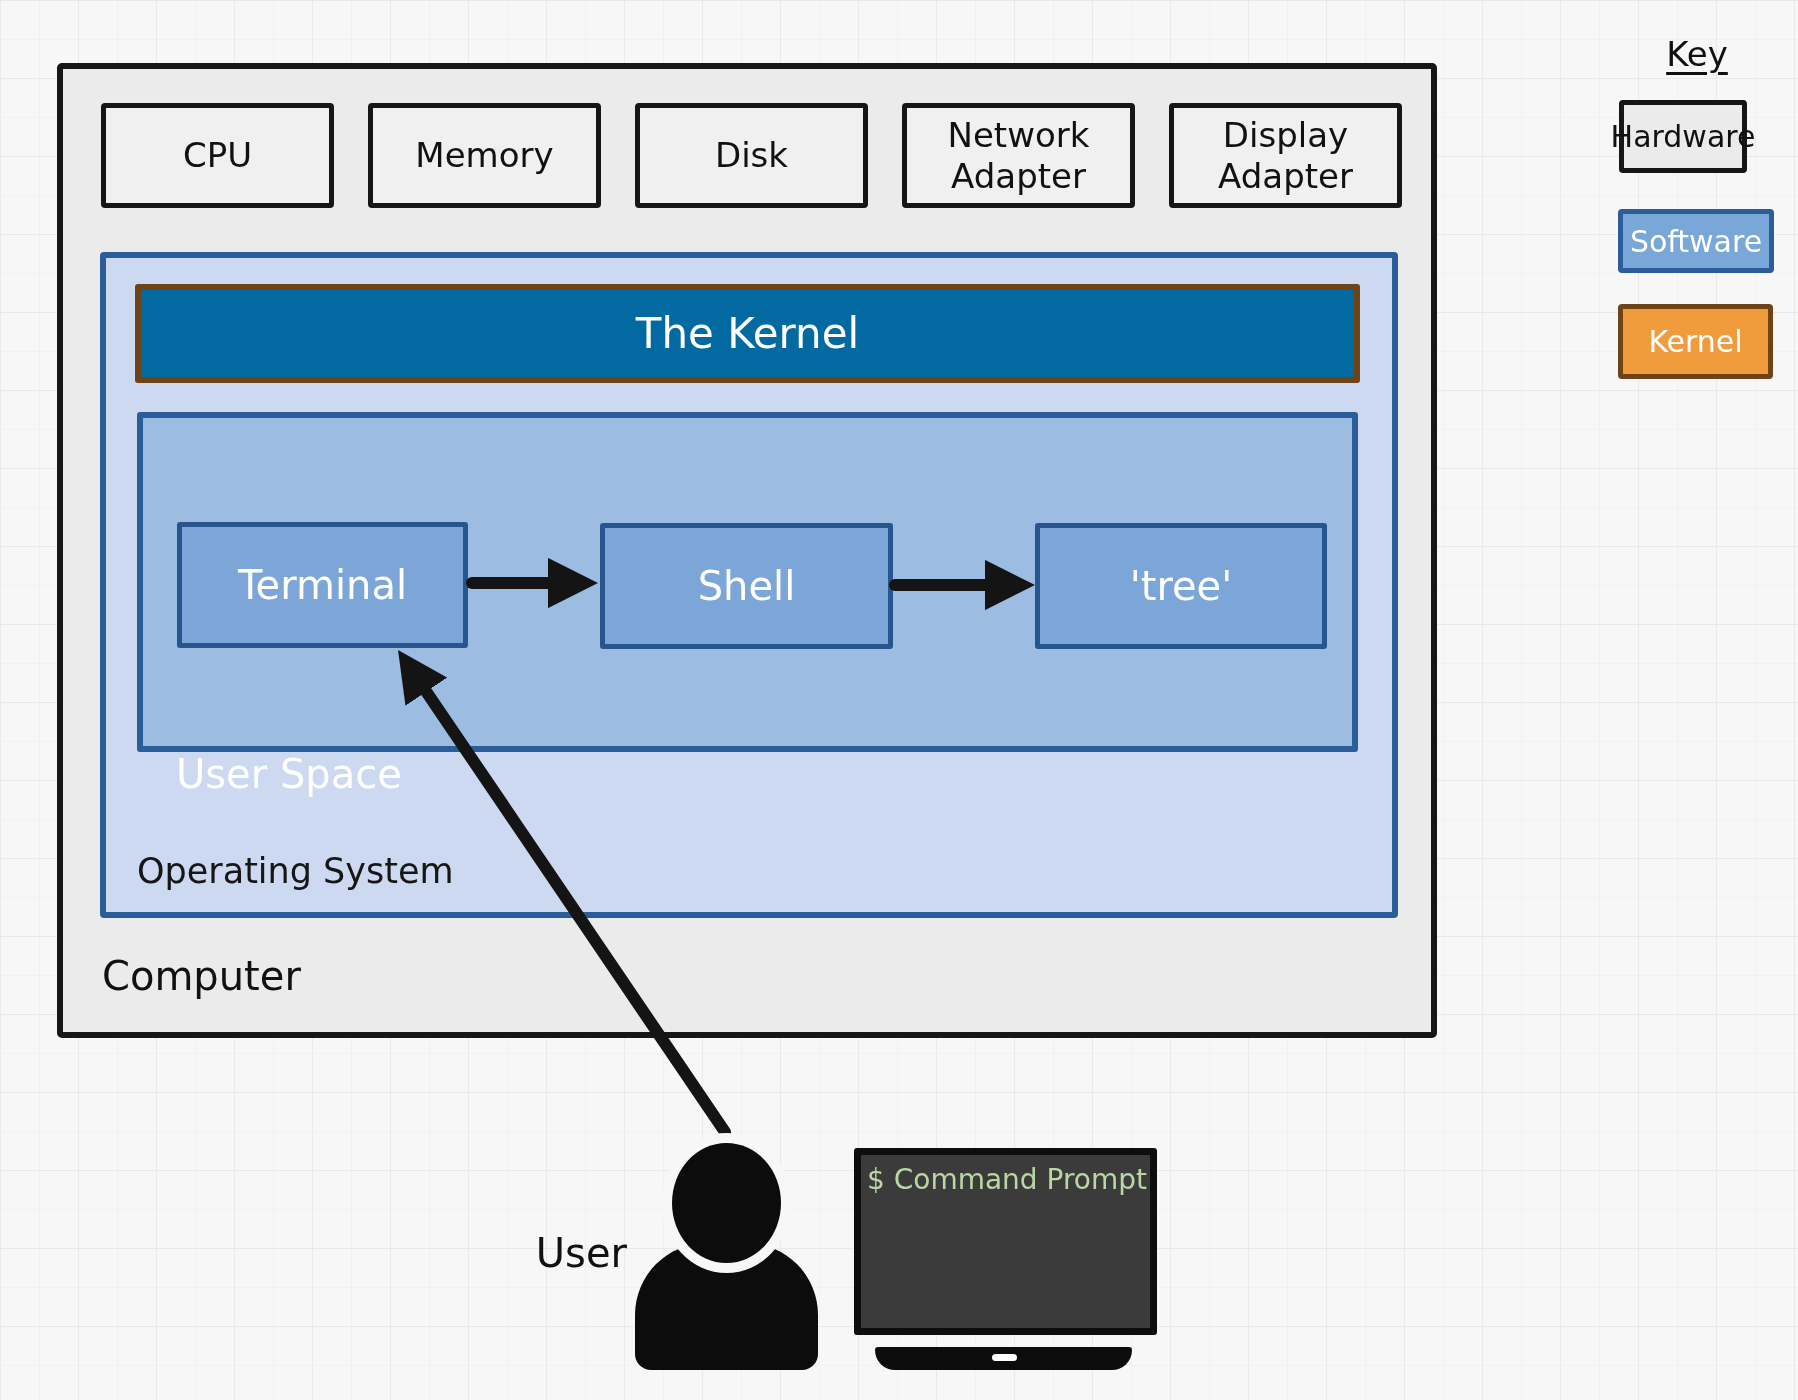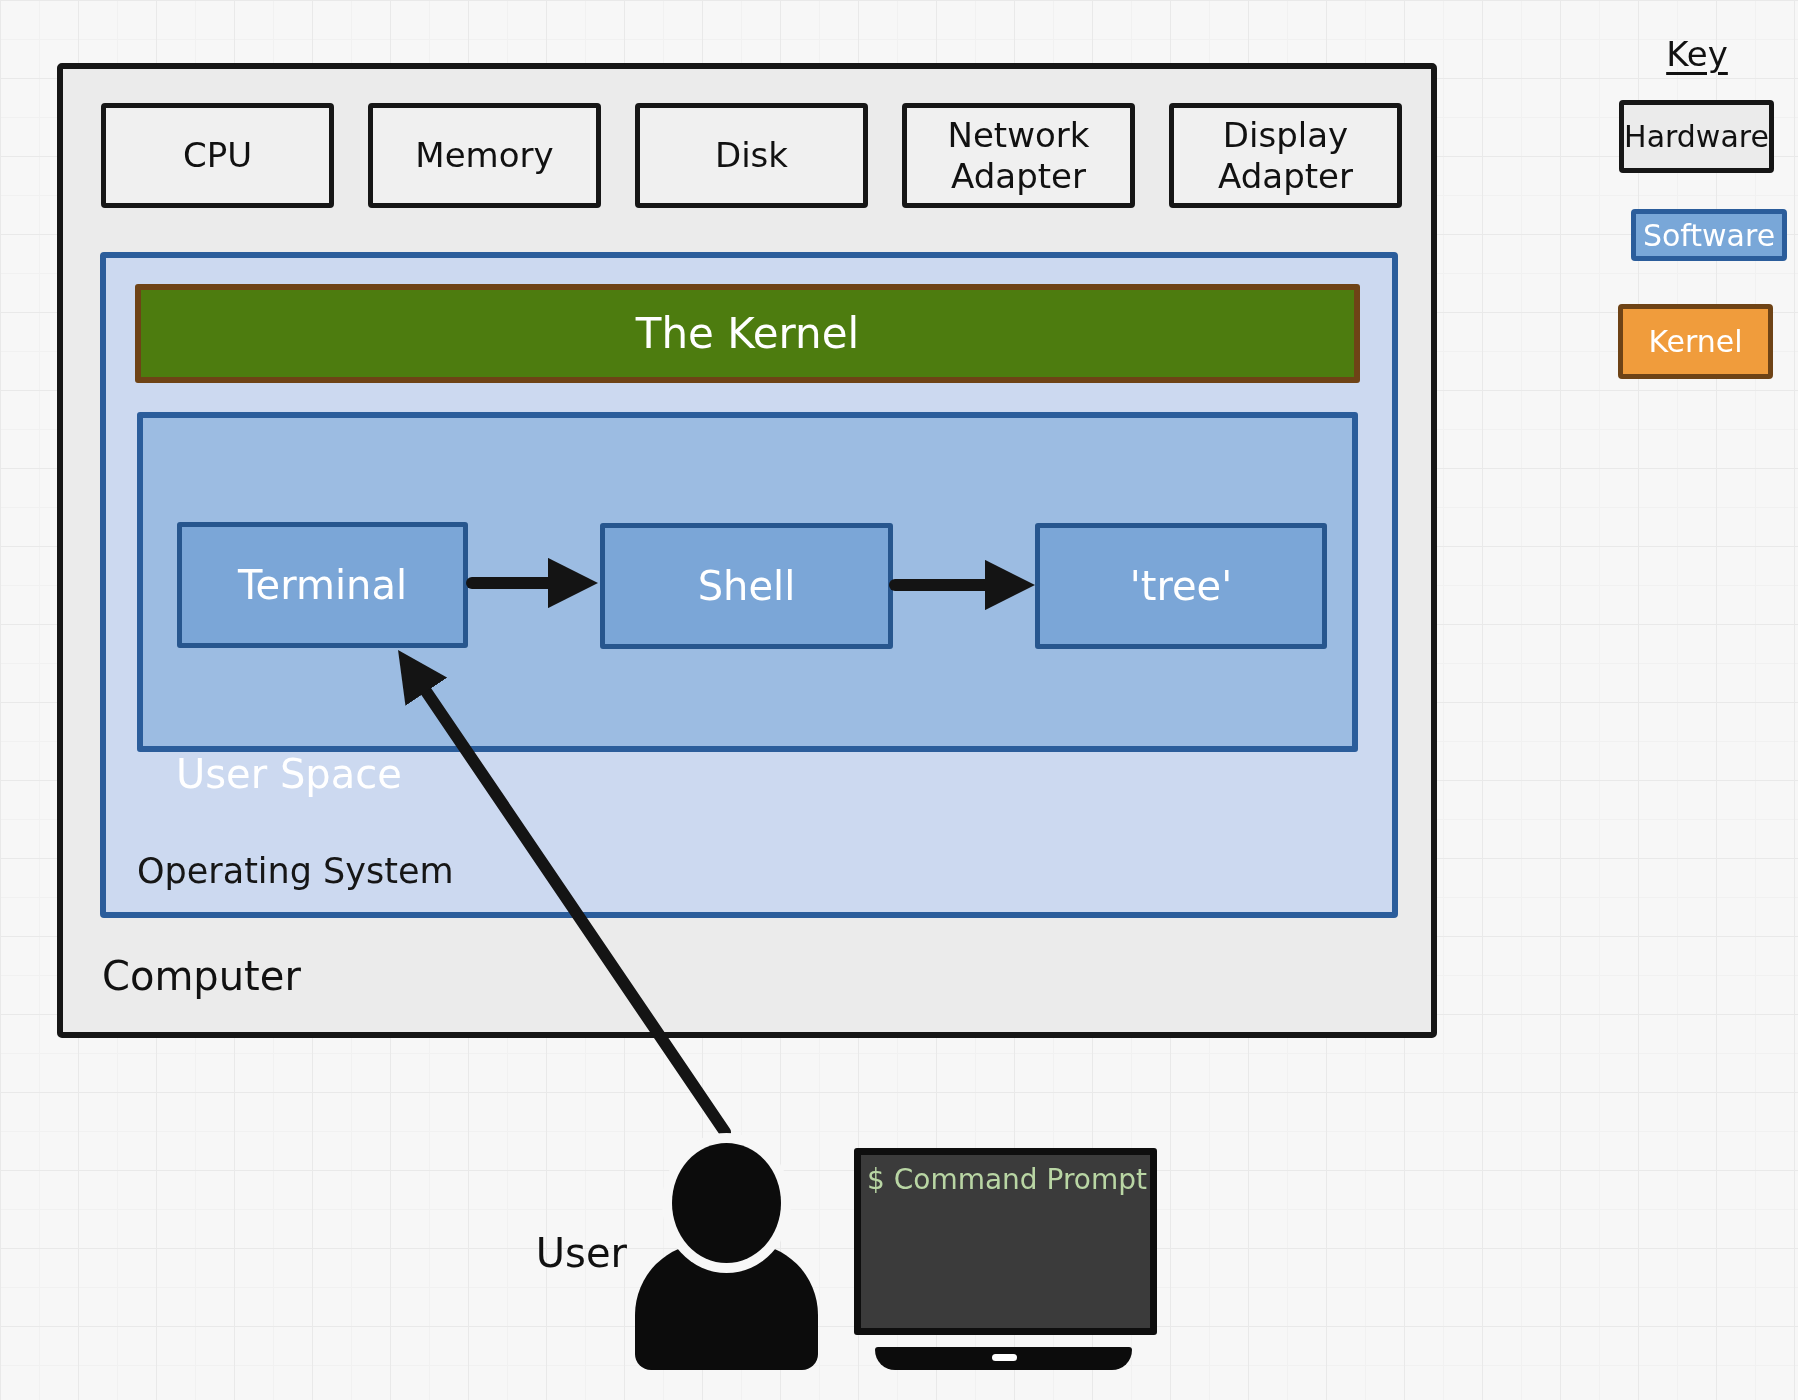--- a/index.html
+++ b/index.html
@@ -38,21 +38,21 @@
     font-size:40px; color:#111;
   }
 
   
   .os-box{
     position:absolute; left:37px; top:183px; width:1298px; height:666px;
     background:#ccd9f0; border:6px solid #2b5d9b; border-radius:4px;
   }
   .kernel-bar{
     position:absolute; left:29px; top:26px; width:1225px; height:99px;
-    background:#4d7c0f; border:6px solid #6e4316; border-radius:3px;
+    background:#0369a1; border:6px solid #6e4316; border-radius:3px;
     display:flex; align-items:center; justify-content:center;
     font-size:42px; color:#ffffff;
   }
   .user-space-box{
     position:absolute; left:31px; top:154px; width:1221px; height:340px;
     background:#9cbce2; border:6px solid #2b5d9b; border-radius:3px;
   }
   .process-box{
     position:absolute; height:126px;
     background:#7ba6d7; border:5px solid #27568e; border-radius:3px;
@@ -72,26 +72,26 @@
   .key-title{
     left:1642px; top:34px; width:110px; text-align:center;
     font-size:34px; color:#111;
     text-decoration:underline; text-underline-offset:6px; text-decoration-thickness:3px;
   }
   .legend-box{
     display:flex; align-items:center; justify-content:center;
     font-size:30px; border-radius:4px; text-align:center;
   }
   .legend-hardware{
-    left:1619px; top:100px; width:155px; height:73px;
+    left:1619px; top:100px; width:128px; height:73px;
     background:#ebebeb; border:5px solid #161616; color:#111;
   }
   .legend-software{
-    left:1618px; top:209px; width:156px; height:52px;
-    background:#79a7d8; border:5px solid #2b5d9b; color:#fff;margin-left:13px;
+    left:1618px; top:209px; width:156px; height:64px;
+    background:#79a7d8; border:5px solid #2b5d9b; color:#fff;
   }
   .legend-kernel{
     left:1618px; top:304px; width:155px; height:75px;
     background:#f09c3c; border:5px solid #6e4316; color:#fff;
   }
 
   
   .user-head{
     left:672px; top:1143px; width:109px; height:120px;
     background:#0c0c0c; border-radius:50%;

